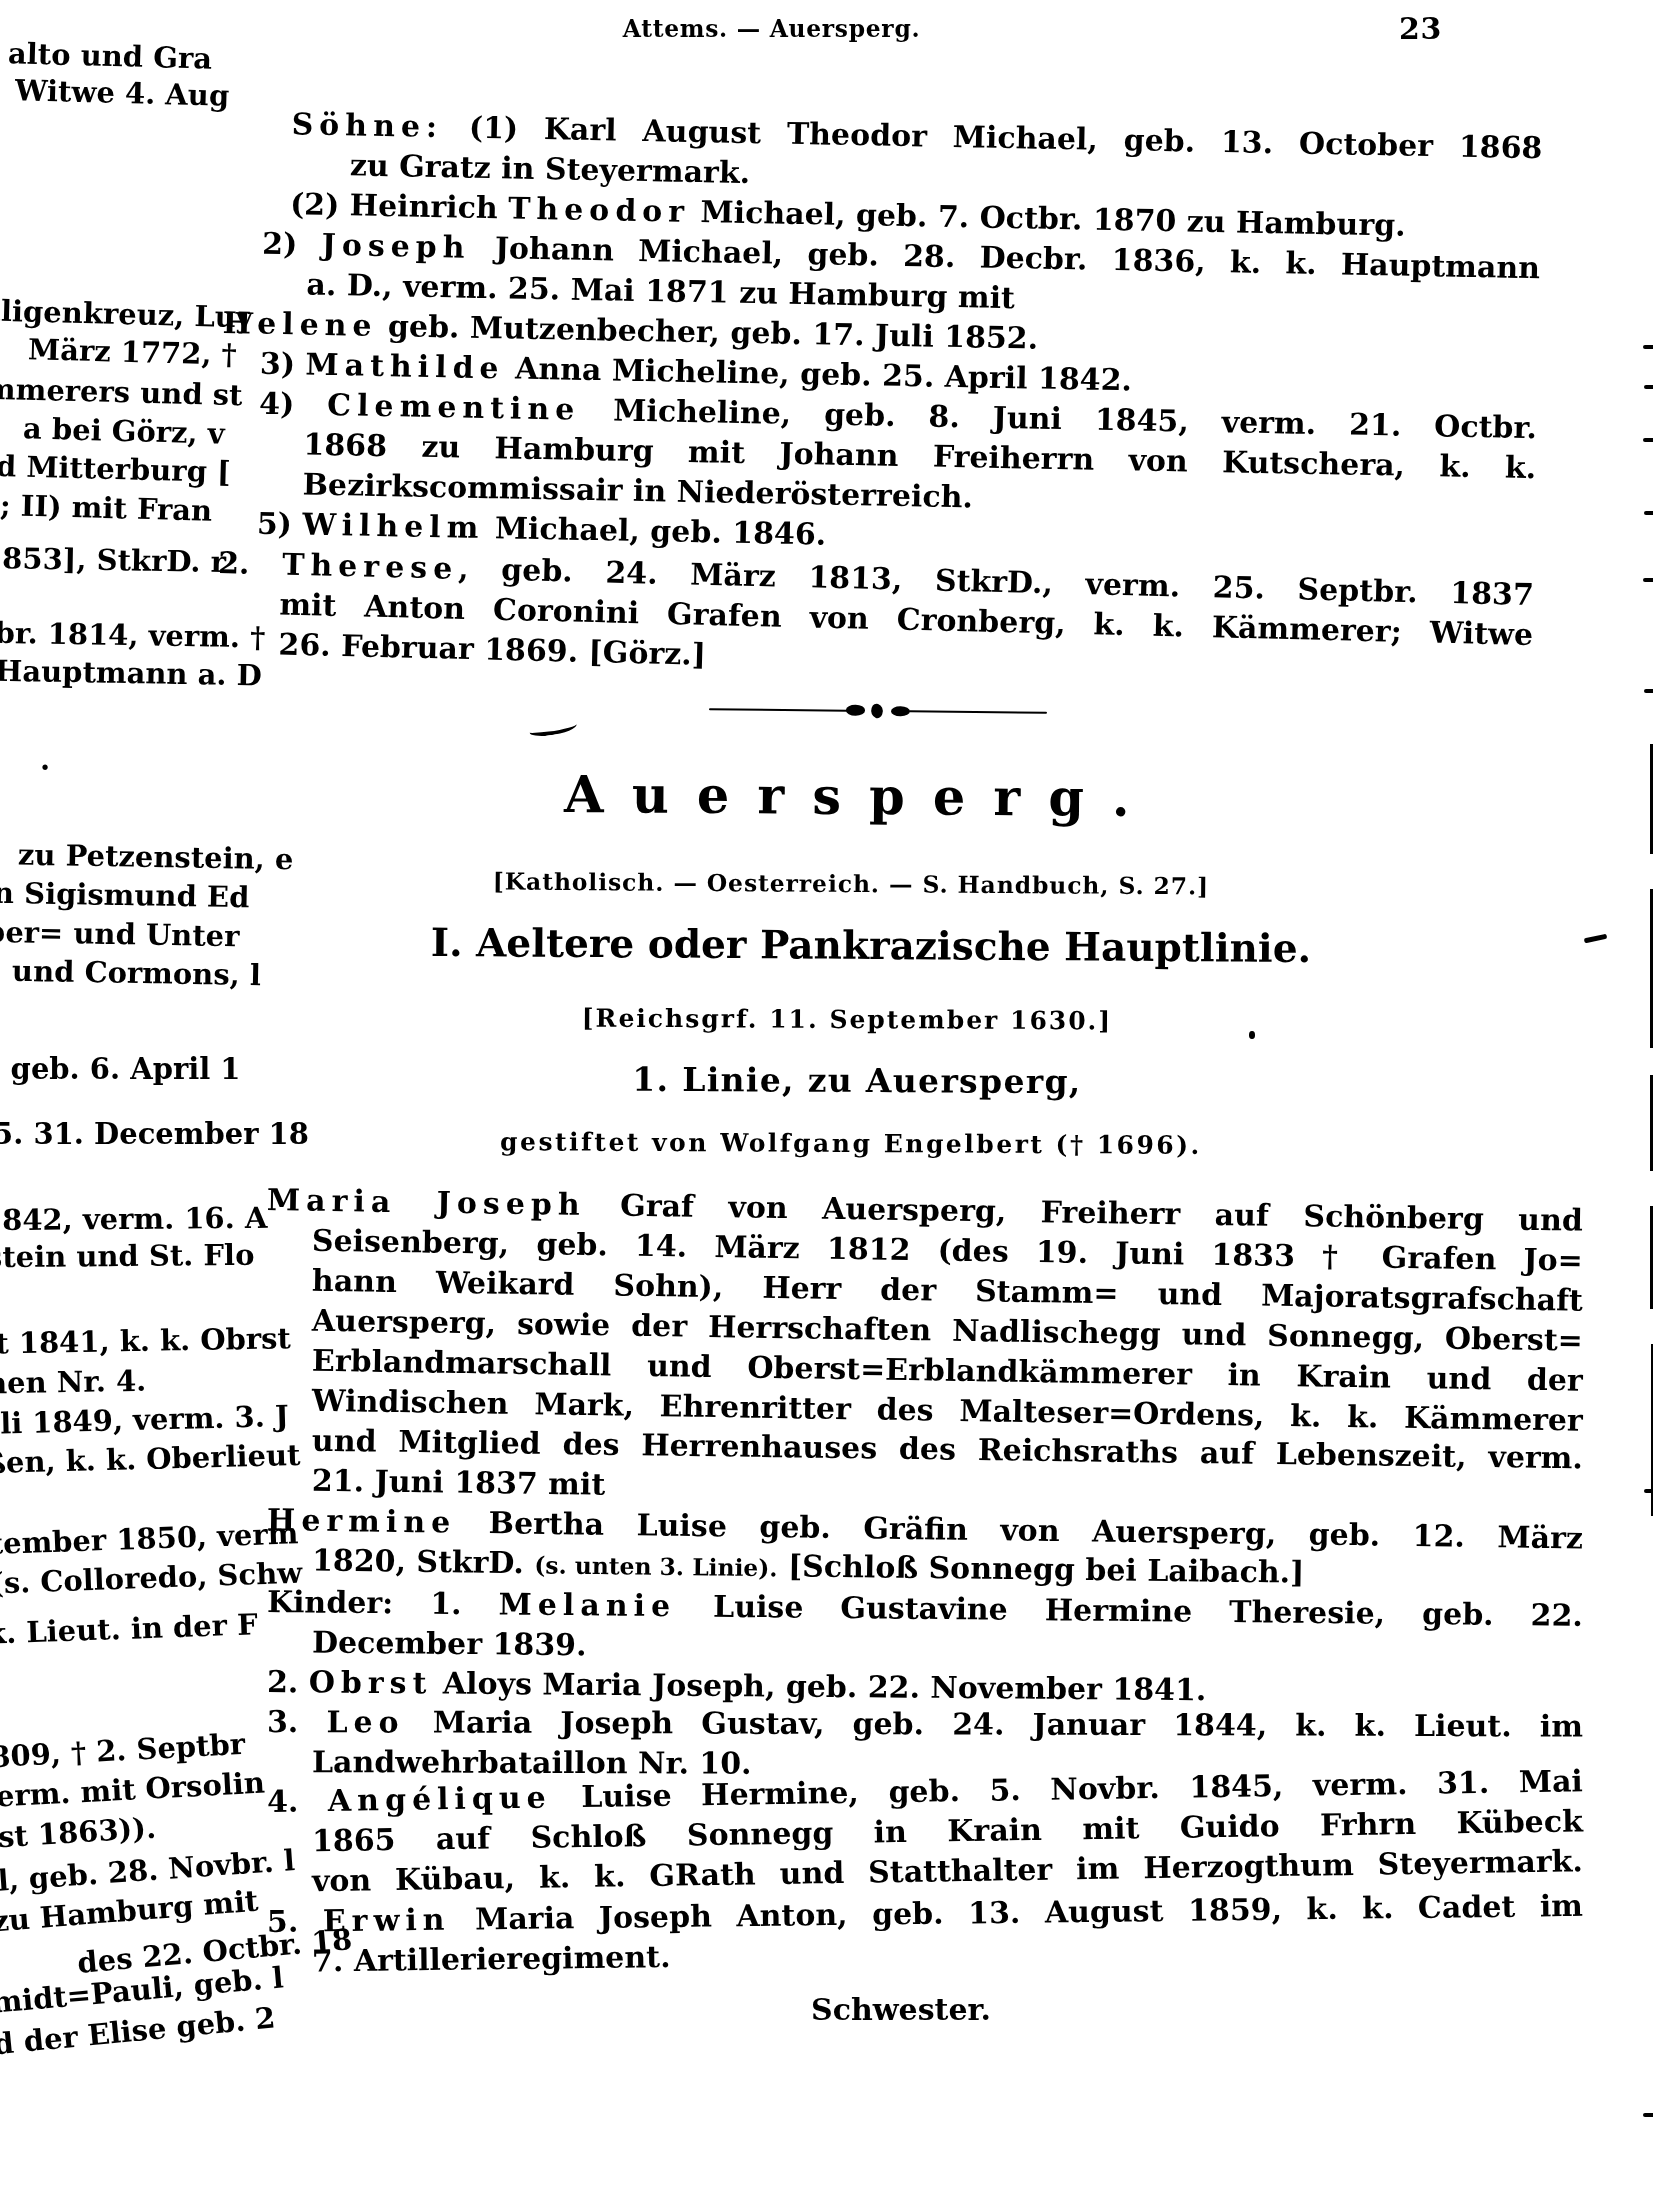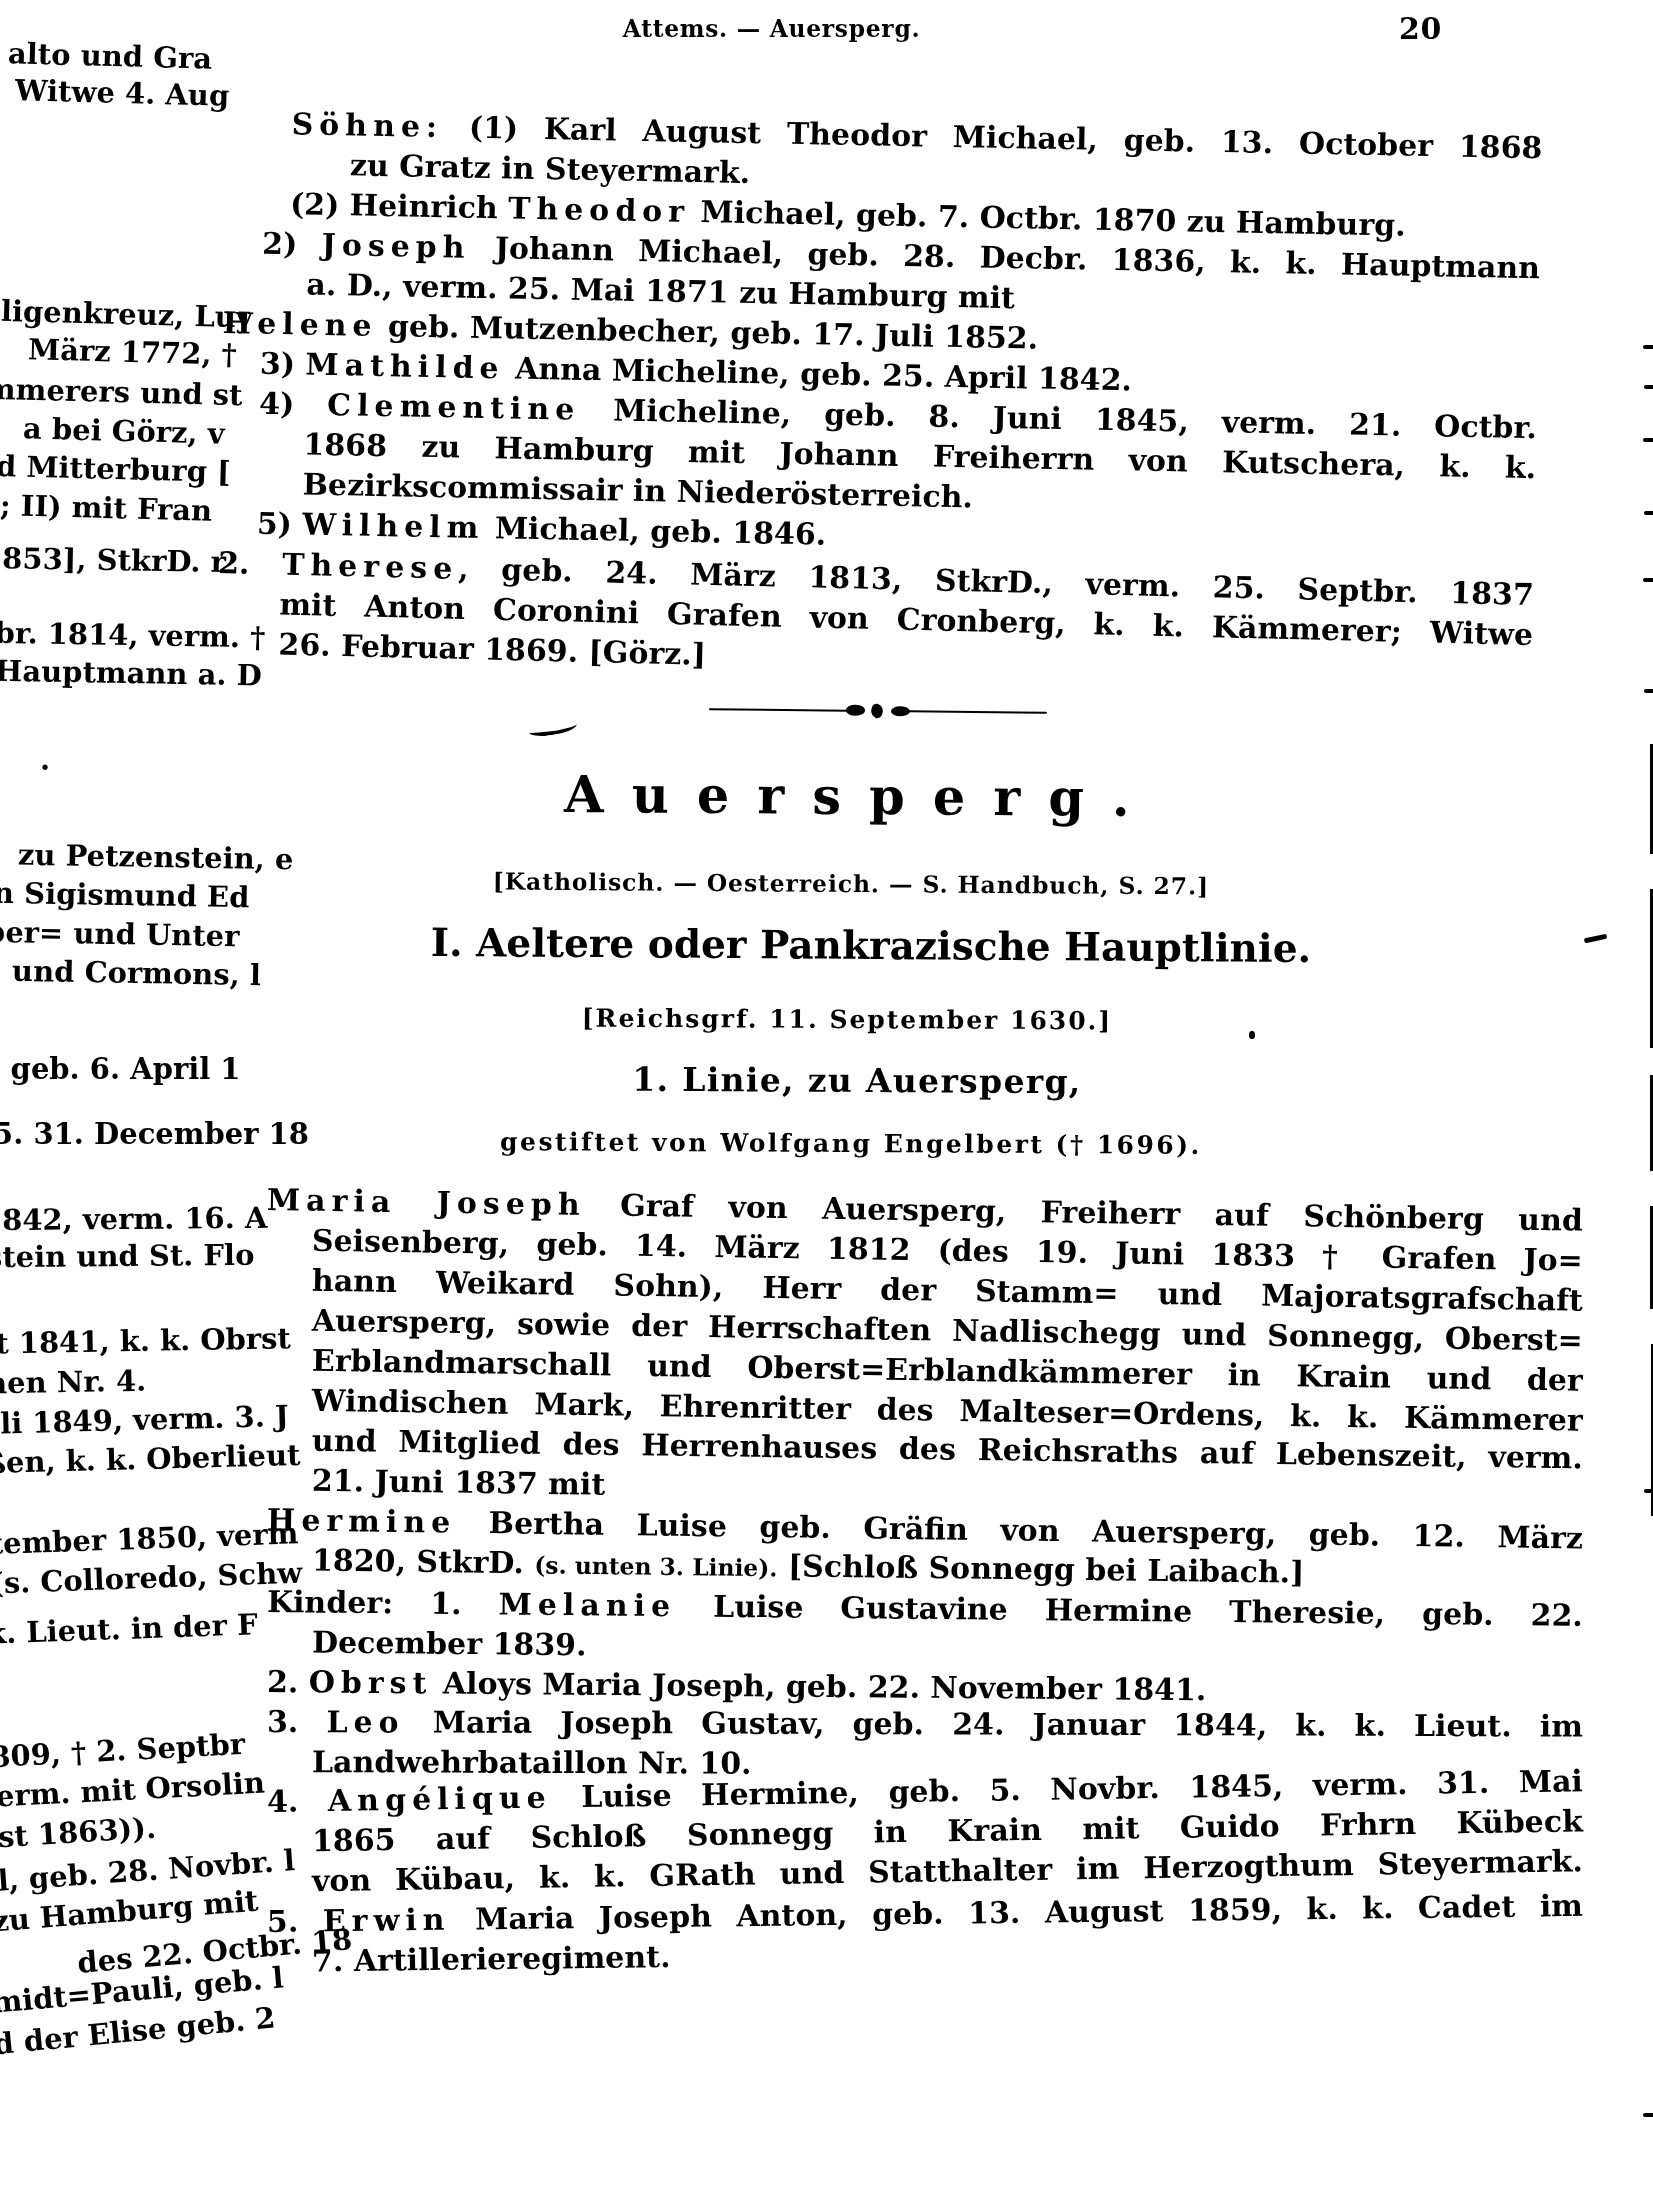--- a/index.html
+++ b/index.html
@@ -40,21 +40,21 @@
   .dash{position:absolute;width:23.4px;height:4.8px;background:#000;border-radius:2.1px;transform:rotate(-12deg);}
 </style>
 </head>
 <body>
 
 <div class="page">
 
   <div class="content">
 
     <div class="hdr-title">Attems. — Auersperg.</div>
-    <div class="pgnum">20</div>
+    <div class="pgnum">23</div>
 
     <div class="attems">
         <div class="bline just" style="padding-left: 65px;"><span class="g">Söhne:</span> (1) Karl August Theodor Michael, geb. 13. October 1868</div>
         <div class="bline" style="padding-left: 124px;">zu Gratz in Steyermark.</div>
         <div class="bline" style="padding-left: 65px;">(2) Heinrich <span class="g">Theodor</span> Michael, geb. 7. Octbr. 1870 zu Hamburg.</div>
         <div class="bline just" style="padding-left: 38px;">2) <span class="g">Joseph</span> Johann Michael, geb. 28. Decbr. 1836, k. k. Hauptmann</div>
         <div class="bline" style="padding-left: 83px;">a. D., verm. 25. Mai 1871 zu Hamburg mit</div>
         <div class="bline" style="padding-left: 0px;"><span class="g">Helene</span> geb. Mutzenbecher, geb. 17. Juli 1852.</div>
         <div class="bline" style="padding-left: 38px;">3) <span class="g">Mathilde</span> Anna Micheline, geb. 25. April 1842.</div>
         <div class="bline just" style="padding-left: 38px;">4) <span class="g">Clementine</span> Micheline, geb. 8. Juni 1845, verm. 21. Octbr.</div>
@@ -104,20 +104,21 @@
           <div class="bline" style="padding-left: 45px; transform: rotate(0.6deg); transform-origin: 0px 50%;">December 1839.</div>
           <div class="bline" style="padding-left: 0px; transform: rotate(0.5deg); transform-origin: 0px 50%;">2. <span class="g">Obrst</span> Aloys Maria Joseph, geb. 22. November 1841.</div>
           <div class="bline just" style="padding-left: 0px; transform: rotate(0.2deg); transform-origin: 0px 50%;">3. <span class="g">Leo</span> Maria Joseph Gustav, geb. 24. Januar 1844, k. k. Lieut. im</div>
           <div class="bline" style="padding-left: 45px; transform: rotate(0.2deg); transform-origin: 0px 50%;">Landwehrbataillon Nr. 10.</div>
           <div class="bline just" style="padding-left: 0px; transform: rotate(-0.9deg); transform-origin: 0px 50%;">4. <span class="g">Angélique</span> Luise Hermine, geb. 5. Novbr. 1845, verm. 31. Mai</div>
           <div class="bline just" style="padding-left: 45px; transform: rotate(-0.9deg); transform-origin: 0px 50%;">1865 auf Schloß Sonnegg in Krain mit Guido Frhrn Kübeck</div>
           <div class="bline just" style="padding-left: 45px; transform: rotate(-0.9deg); transform-origin: 0px 50%;">von Kübau, k. k. GRath und Statthalter im Herzogthum Steyermark.</div>
           <div class="bline just" style="padding-left: 0px; transform: rotate(-0.7deg); transform-origin: 0px 50%;">5. <span class="g">Erwin</span> Maria Joseph Anton, geb. 13. August 1859, k. k. Cadet im</div>
           <div class="bline" style="padding-left: 45px; transform: rotate(-0.7deg); transform-origin: 0px 50%;">7. Artillerieregiment.</div>
         </div>
+      <div class="schw">Schwester.</div>
     </div>
 
   </div>
 
   <div>
       <div class="frag" style="top: 40px; left: 8.3px; transform: rotate(1.5deg);">alto und Gra</div>
       <div class="frag" style="top: 77px; left: 15px; transform: rotate(1.5deg);">Witwe 4. Aug</div>
       <div class="frag" style="top: 298px; left: -9.6px; transform: rotate(1.5deg);">iligenkreuz, Luy</div>
       <div class="frag" style="top: 336px; left: 27.6px; transform: rotate(1.5deg);">März 1772, †</div>
       <div class="frag" style="top: 376px; left: -15px; transform: rotate(1.5deg);">mmerers und st</div>

